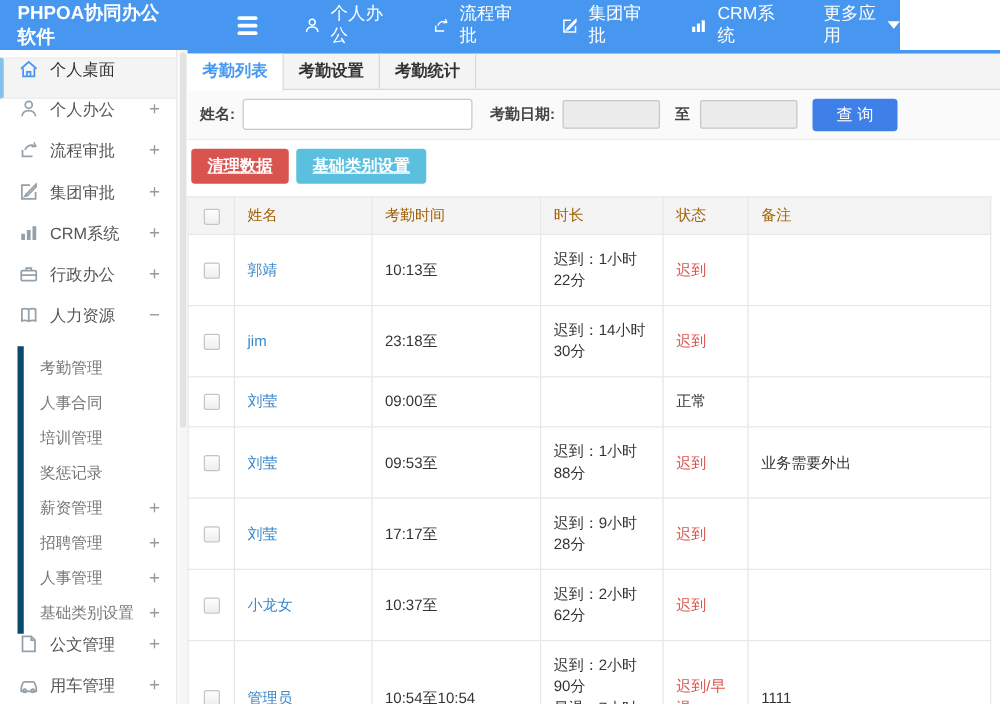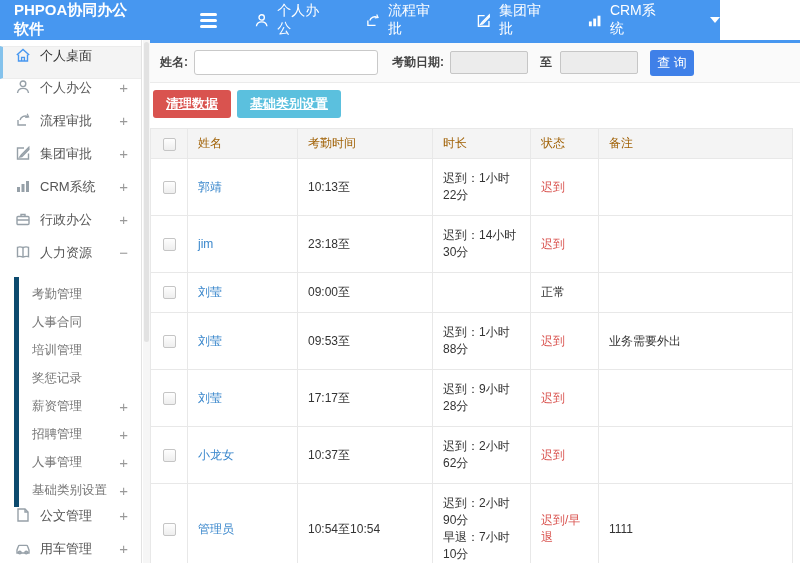--- a/index.html
+++ b/index.html
@@ -46,21 +46,21 @@
   .tab.active { background:#fff; color:#4797f0; position:relative; top:0; height:30px; }
 
   .filter { height:40px; background:#fafafa; border-bottom:1px solid #ebebeb;
     display:flex; align-items:center; padding-left:10px; }
   .flabel { font-weight:bold; color:#444; }
   .txt-input { width:184px; height:25px; border:1px solid #c9c9c9; border-radius:3px;
     margin-left:6px; padding:0 6px; font-size:12px; background:#fff; outline:none; }
   .date-input { width:78px; height:23px; border:1px solid #c6c6c6; border-radius:2px;
     background:#ececec; margin-left:6px; padding:0 5px; font-size:12px; outline:none; }
   .to-label { margin-left:12px; color:#444; font-weight:bold; }
-  .btn-query { width:44px; height:26px; margin-left:12px; border:none; border-radius:3px;
+  .btn-query { width:68px; height:26px; margin-left:12px; border:none; border-radius:3px;
     background:#3f80e8; color:#fff; font-size:13px; cursor:pointer; }
 
   .actions { height:42px; display:flex; align-items:center; padding-left:3px; background:#fff; }
   .btn { height:28px; padding:0 13px; border:none; border-radius:3px; color:#fff;
     font-size:13px; font-weight:bold; cursor:pointer;text-decoration:underline; }
   .btn-danger { background:#d9534f; }
   .btn-info { background:#5bc0de; margin-left:6px; }
 
   table { border-collapse:collapse; width:643px; margin-top:3px; table-layout:fixed; }
   th, td { border:1px solid #e8e8e8; text-align:left; vertical-align:middle; }
@@ -115,20 +115,21 @@
       <span class="ticon">
         <svg viewBox="0 0 16 16" fill="currentColor">
             <rect x="2" y="9" width="3" height="5"></rect>
             <rect x="6.5" y="6" width="3" height="8"></rect>
             <rect x="11" y="3" width="3" height="11"></rect>
           </svg>
       </span>
       <span>CRM系统</span>
     </div>
     <div class="topnav-item">
+      <span>更多应用</span>
       <span class="caret"></span>
     </div>
   </div>
 </div>
 
 <div class="sidebar">
 
   <div class="side-item active">
     <span class="sicon">
       <svg viewBox="0 0 16 16" fill="none" stroke="currentColor" stroke-width="1.4">
@@ -268,20 +269,25 @@
   </div>
 </div>
 
 <div class="scroll-track">
   <div class="scroll-thumb"></div>
 </div>
 
 <div class="main">
   <div class="topline"></div>
 
+  <div class="tabs">
+    <div class="tab active">考勤列表</div>
+    <div class="tab">考勤设置</div>
+    <div class="tab">考勤统计</div>
+  </div>
 
   <div class="filter">
     <span class="flabel">姓名:</span>
     <input class="txt-input" type="text" value="" style="">
     <span class="flabel" style="margin-left:14px">考勤日期:</span>
     <input class="date-input" type="text" readonly="" value="" style="">
     <span class="to-label">至</span>
     <input class="date-input" style="margin-left: 8px;" type="text" readonly="" value="">
     <button class="btn-query">查 询</button>
   </div>

